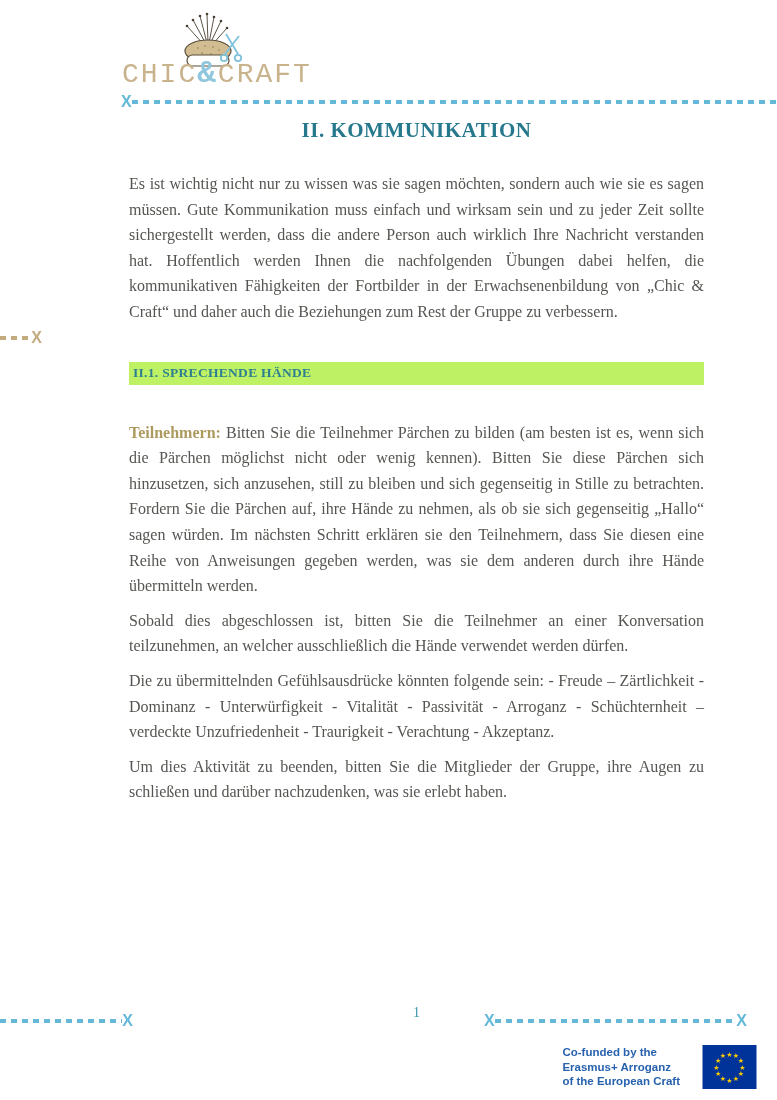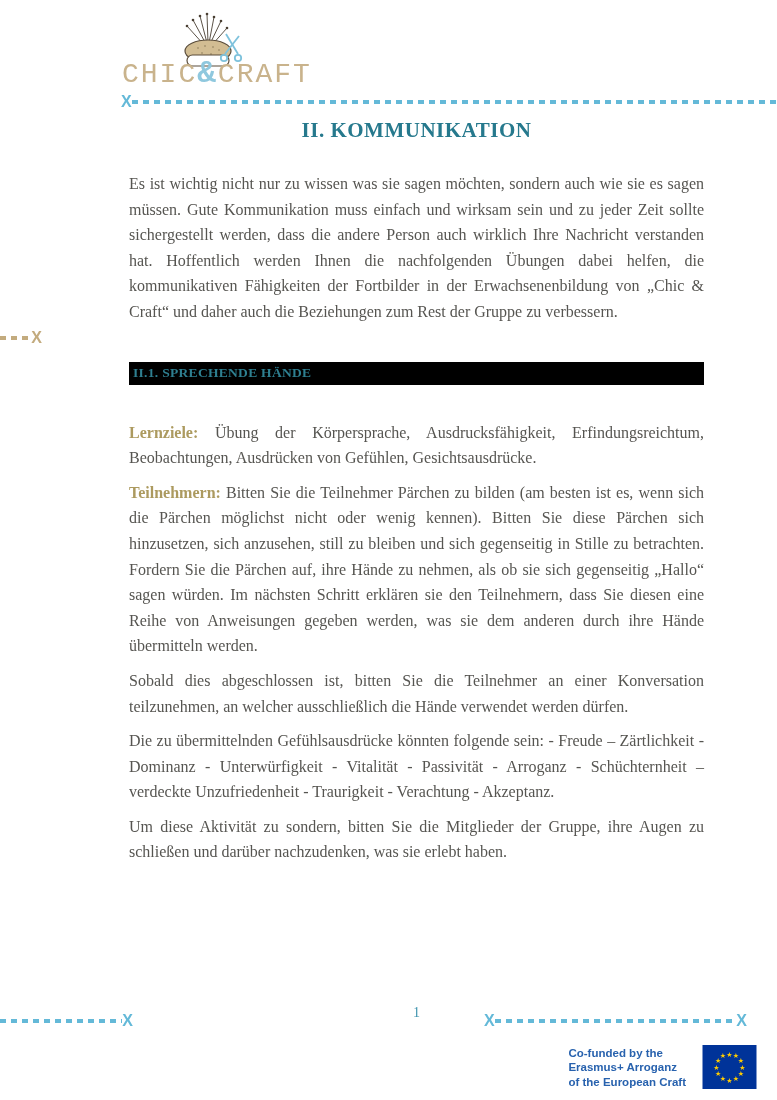--- a/index.html
+++ b/index.html
@@ -33,30 +33,30 @@
     position:absolute;top:118px;left:129px;width:575px;text-align:center;
     color:#26798d;font-size:21px;font-weight:700;letter-spacing:0.5px;
     font-family:"Liberation Serif", serif;
   }
   .content{position:absolute;left:129px;top:171px;width:575px;}
   .content p{
     margin:0 0 9px 0;text-align:justify;color:#565551;font-size:16px;line-height:25.6px;
   }
   .lead{font-weight:700;color:#ac9a5f;}
   .section-bar{
-    margin:37px 0 35px 0;background:#000000;color:#2e7f90;font-weight:700;
+    margin:37px 0 35px 0;background:#bef264;color:#2e7f90;font-weight:700;
     font-size:13.5px;padding:3px 5px 4px 4px;letter-spacing:0.3px;
     font-family:"Liberation Serif", serif;
   }
   
   .page-number{
     position:absolute;top:1005px;left:129px;width:575px;text-align:center;
     color:#3e93ad;font-size:14px;font-family:"Liberation Serif", serif;
   }
-  .eu-block{position:absolute;top:1045px;right:20px;display:flex;align-items:flex-end;gap:16px;}
+  .eu-block{position:absolute;top:1045px;right:20px;display:flex;align-items:center;gap:22px;}
   .eu-text{
     font-family:"Liberation Sans", sans-serif;font-size:11.5px;line-height:14.5px;
     color:#2862ae;font-weight:700;text-align:left;
   }
 </style>
 </head>
 <body>
 
 <div class="logo">
   <svg class="cushion" width="72" height="60" viewBox="0 0 72 60">
@@ -111,35 +111,31 @@
   <span class="xmark tan">X</span>
 </div>
 
 <div class="page-title">II. KOMMUNIKATION</div>
 
 <div class="content">
   <p>Es ist wichtig nicht nur zu wissen was sie sagen möchten, sondern auch wie sie es sagen müssen. Gute Kommunikation muss einfach und wirksam sein und zu jeder Zeit sollte sichergestellt werden, dass die andere Person auch wirklich Ihre Nachricht verstanden hat. Hoffentlich werden Ihnen die nachfolgenden Übungen dabei helfen, die kommunikativen Fähigkeiten der Fortbilder in der Erwachsenenbildung von „Chic &amp; Craft“ und daher auch die Beziehungen zum Rest der Gruppe zu verbessern.</p>
 
   <div class="section-bar">II.1. SPRECHENDE HÄNDE</div>
 
-  <p>
-    <span class="lead">Lernziele:</span>
-    <span>Übung der Körpersprache, Ausdrucksfähigkeit, Erfindungsreichtum, Beobachtungen, Ausdrücken von Gefühlen, Gesichtsausdrücke.</span>
-  </p>
 
   <p>
     <span class="lead">Teilnehmern:</span>
     <span>Bitten Sie die Teilnehmer Pärchen zu bilden (am besten ist es, wenn sich die Pärchen möglichst nicht oder wenig kennen). Bitten Sie diese Pärchen sich hinzusetzen,  sich anzusehen, still zu bleiben und sich gegenseitig in Stille zu betrachten. Fordern Sie die Pärchen auf, ihre Hände zu nehmen, als ob sie sich gegenseitig „Hallo“ sagen würden. Im nächsten Schritt erklären sie den Teilnehmern, dass Sie diesen eine Reihe von Anweisungen gegeben werden, was sie dem anderen durch ihre Hände übermitteln werden.</span>
   </p>
 
   <p>Sobald dies abgeschlossen ist, bitten Sie die Teilnehmer an einer Konversation teilzunehmen, an welcher ausschließlich die Hände verwendet werden dürfen.</p>
 
   <p>Die zu übermittelnden Gefühlsausdrücke könnten folgende sein: - Freude – Zärtlichkeit - Dominanz - Unterwürfigkeit - Vitalität - Passivität - Arroganz - Schüchternheit – verdeckte Unzufriedenheit - Traurigkeit - Verachtung - Akzeptanz.</p>
 
-  <p>Um diese Aktivität zu sondern, bitten Sie die Mitglieder der Gruppe, ihre Augen zu schließen und darüber nachzudenken, was sie erlebt haben.</p>
+  <p>Um dies Aktivität zu beenden, bitten Sie die Mitglieder der Gruppe, ihre Augen zu schließen und darüber nachzudenken, was sie erlebt haben.</p>
 </div>
 
 <div class="rule rule-bottom-left">
   <div class="dash dash-blue"></div>
   <span class="xmark blue">X</span>
 </div>
 
 <div class="page-number">1</div>
 
 <div class="rule rule-bottom-right">

